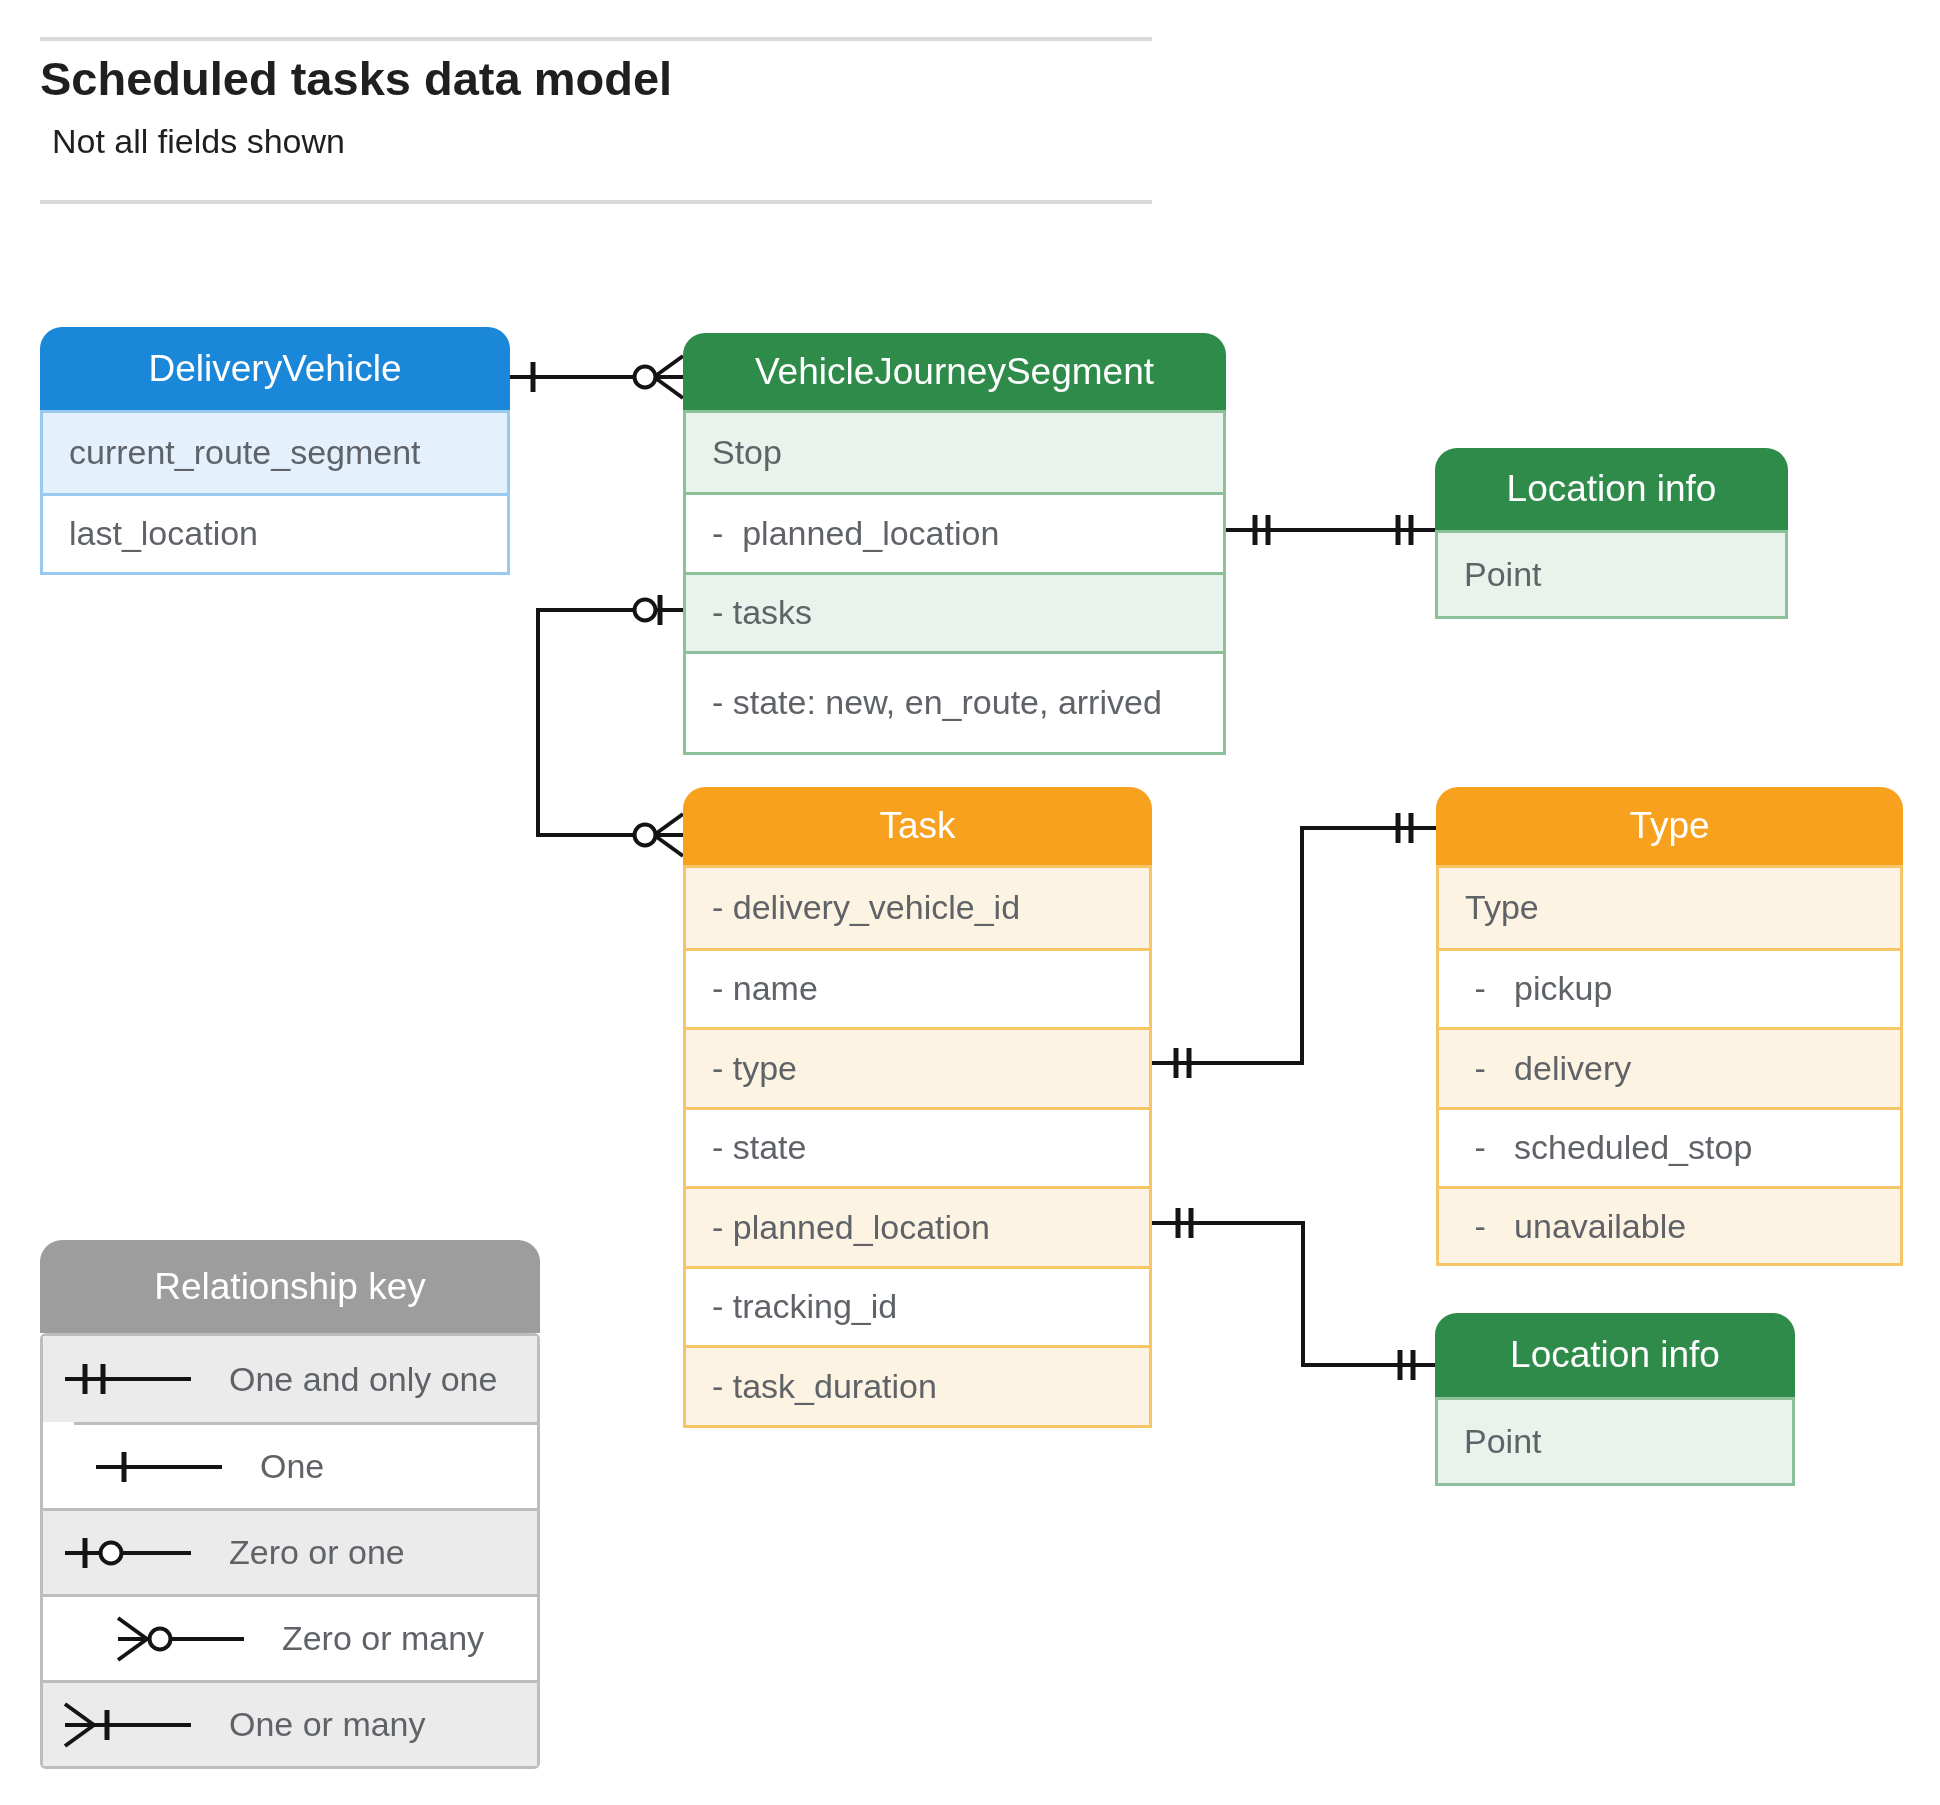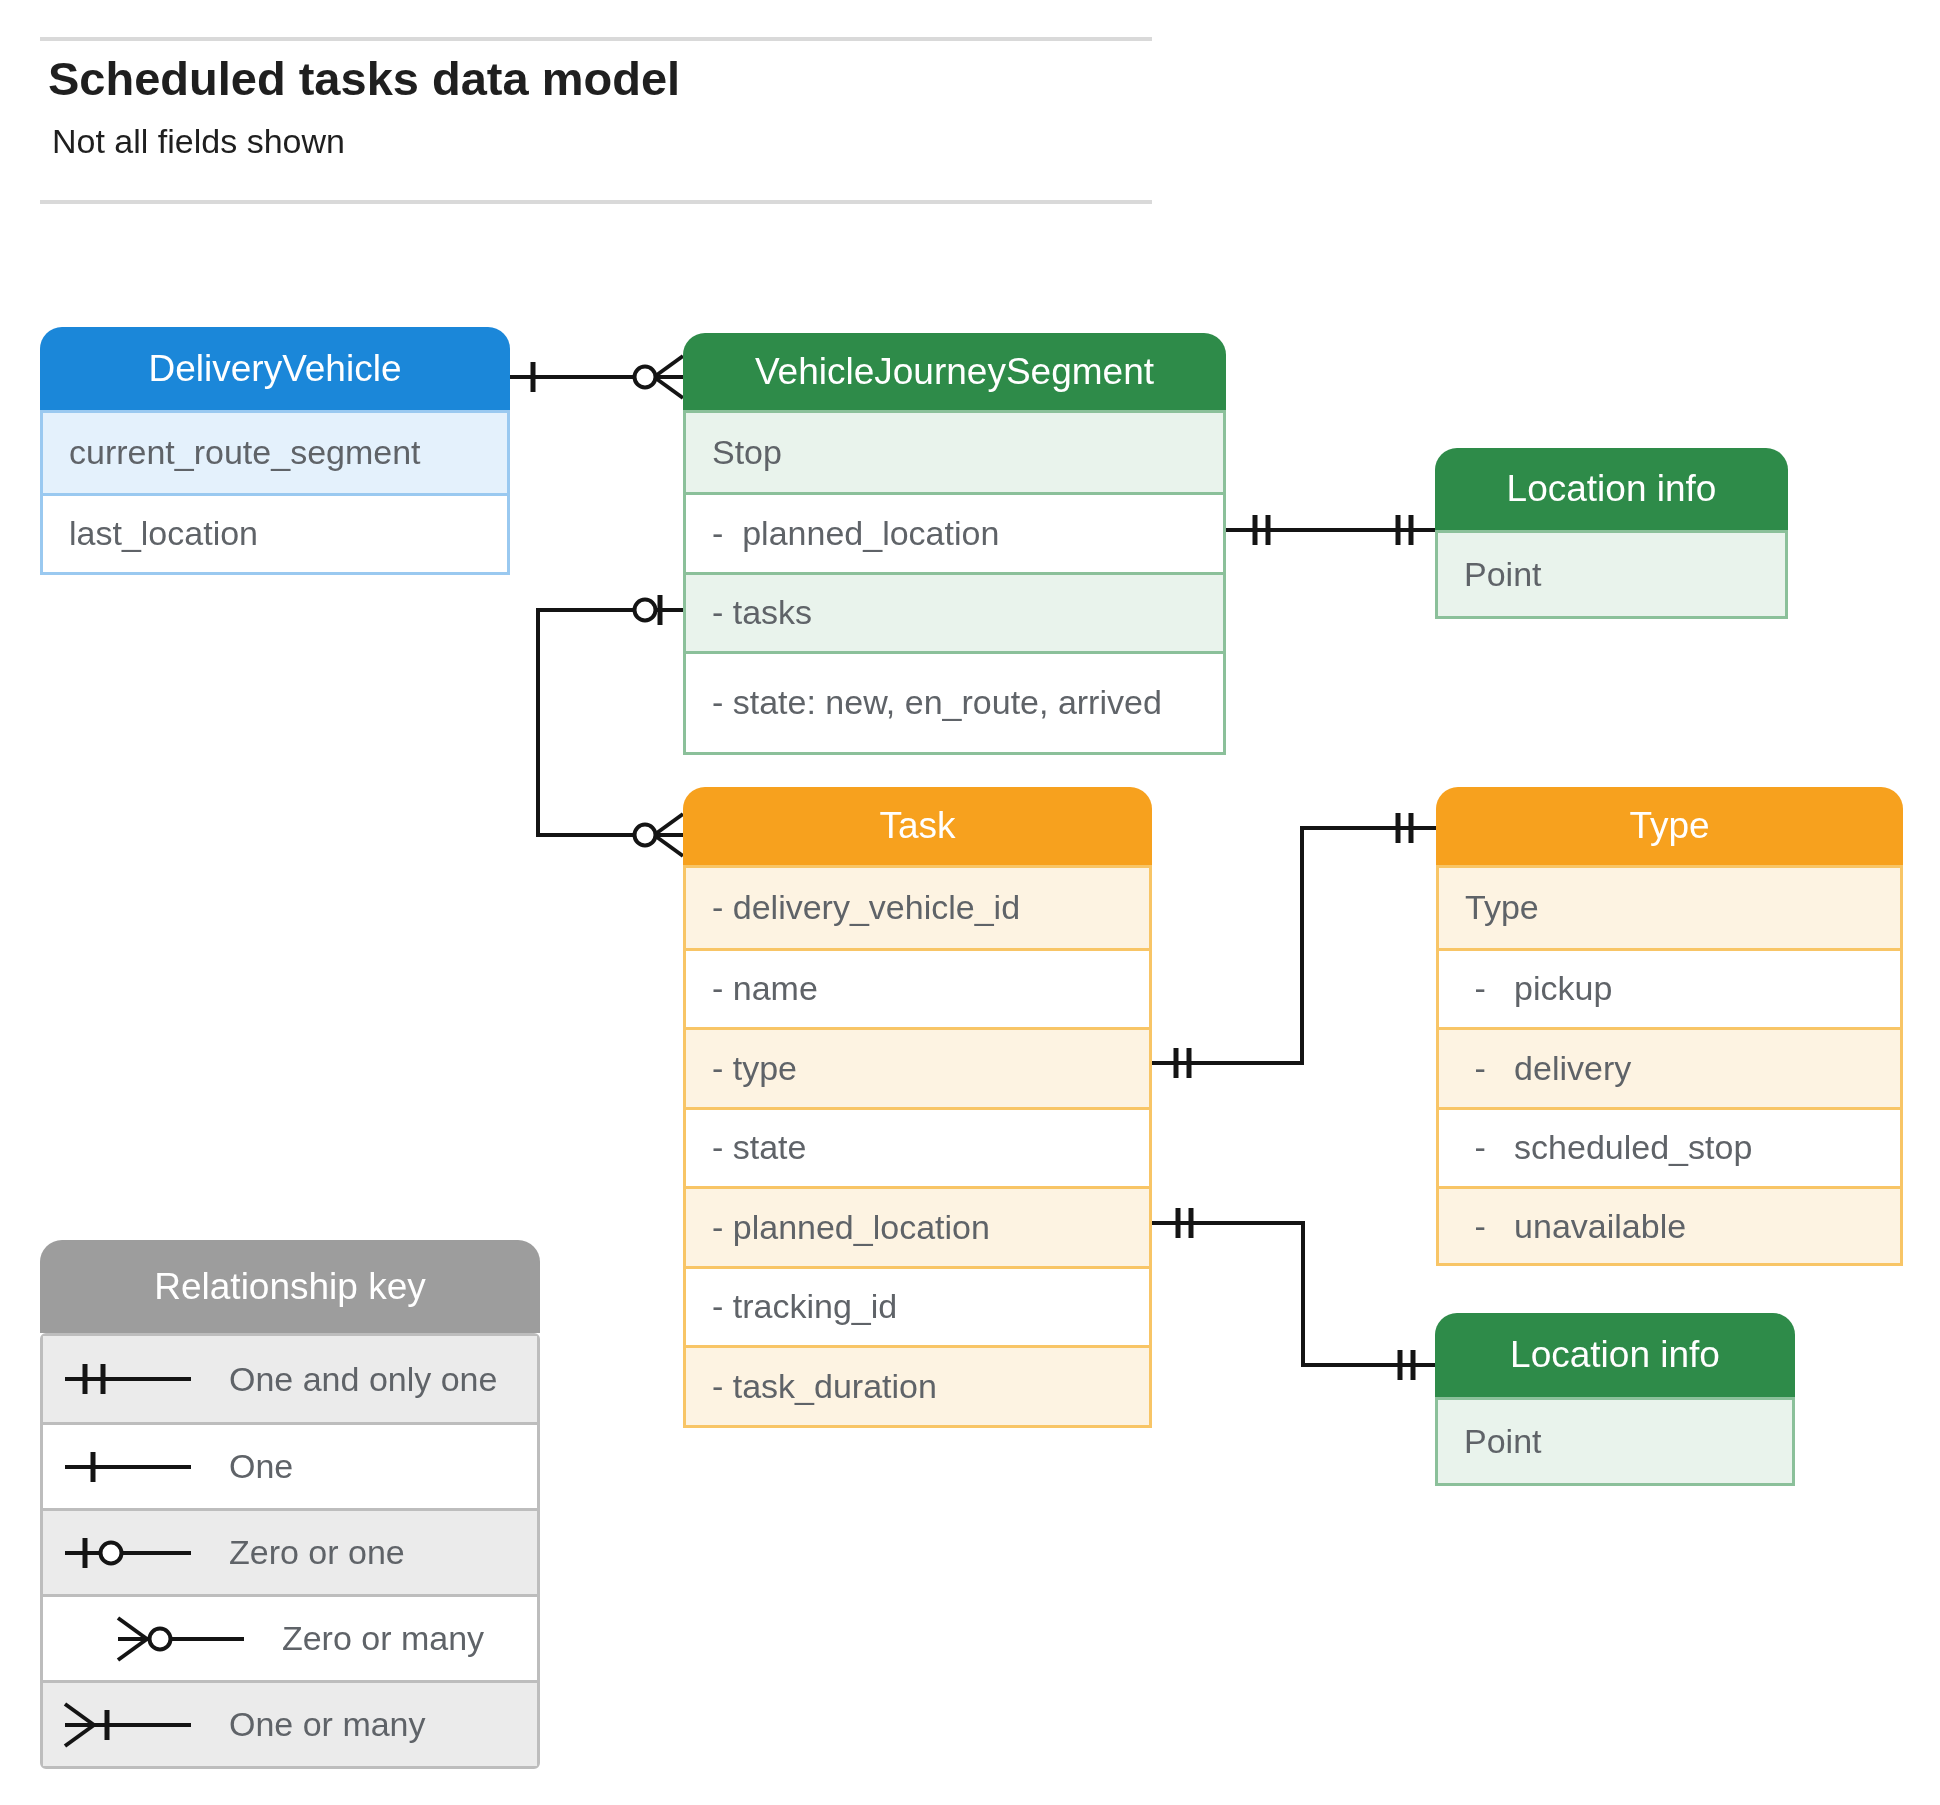--- a/index.html
+++ b/index.html
@@ -7,21 +7,21 @@
     --c-blue:#1B87D9; --c-blue-l:#E4F1FC; --c-blue-b:#9AC9F0;
     --c-green:#2E8B49; --c-green-l:#E9F3EC; --c-green-b:#8BC09A;
     --c-orange:#F7A11E; --c-orange-l:#FDF3E2; --c-orange-b:#F8C566;
     --c-gray:#9D9D9D; --c-gray-l:#EBEBEB; --c-gray-b:#BDBDBD;
   }
   html,body{margin:0;padding:0;background:#fff;}
   body{width:1940px;height:1805px;position:relative;overflow:hidden;
        font-family:"Liberation Sans","DejaVu Sans",sans-serif;}
   #canvas{position:absolute;left:0;top:0;width:1940px;height:1805px;}
   .rule{position:absolute;left:40px;width:1112px;height:4px;background:var(--c-rule);}
-  #page-title{position:absolute;left:48px;top:52px;margin:0;font-size:47px;line-height:1.15;
+  #page-title{position:absolute;left:40px;top:52px;margin:0;font-size:47px;line-height:1.15;
               font-weight:700;color:var(--c-title);letter-spacing:0;}
   #page-subtitle{position:absolute;left:52px;top:122px;font-size:34px;color:var(--c-title);}
   #connector-layer{position:absolute;left:0;top:0;width:1940px;height:1805px;}
   .entity{position:absolute;border-radius:22px 22px 0 0;background:#fff;}
   .entity .hd{display:flex;align-items:center;justify-content:center;
               border-radius:22px 22px 0 0;color:#fff;font-weight:400;font-size:37px;}
   .entity .bd{border-style:solid;border-width:3px;border-top-width:3px;}
   .row{display:flex;align-items:center;box-sizing:border-box;padding-left:26px;
        font-size:34px;color:var(--c-text);white-space:pre;}
   .row + .row{border-top-style:solid;border-top-width:3px;}
@@ -133,21 +133,21 @@
     </div>
   <div id="legend-mount">
       <div class="entity" style="left: 40px; top: 1240px; width: 500px;">
         <div class="hd" style="background: var(--c-gray); height: 93px;">Relationship key</div>
         <div class="bd" style="border-color: var(--c-gray-b); border-radius: 6px;">
           <div class="row legend-row" style="height: 86px; background: var(--c-gray-l);"><svg width="130" height="52" viewBox="0 0 130 52" class="legend-sym">
               <line x1="2" y1="26" x2="128" y2="26" stroke-width="4"></line>
               <line x1="22" y1="11" x2="22" y2="41" stroke-width="5"></line>
               <line x1="40" y1="11" x2="40" y2="41" stroke-width="5"></line>
             </svg><span>One and only one</span></div>
-          <div class="row legend-row" style="height: 86px; background: rgb(255, 255, 255); border-top-color: var(--c-gray-b);"><svg width="130" height="52" viewBox="0 0 130 52" class="legend-sym">
+          <div class="row legend-row" style="height: 86px; background: rgb(255, 255, 255); border-top-color: var(--c-gray-b); margin-left: 31px;"><svg width="130" height="52" viewBox="0 0 130 52" class="legend-sym">
               <line x1="2" y1="26" x2="128" y2="26" stroke-width="4"></line>
               <line x1="30" y1="11" x2="30" y2="41" stroke-width="5"></line>
             </svg><span>One</span></div>
           <div class="row legend-row" style="height: 86px; background: var(--c-gray-l); border-top-color: var(--c-gray-b);"><svg width="130" height="52" viewBox="0 0 130 52" class="legend-sym">
               <line x1="2" y1="26" x2="128" y2="26" stroke-width="4"></line>
               <line x1="22" y1="11" x2="22" y2="41" stroke-width="5"></line>
               <circle cx="48" cy="26" r="10.5" fill="#fff" stroke="var(--c-line)" stroke-width="4"></circle>
             </svg><span>Zero or one</span></div>
           <div class="row legend-row" style="height: 86px; background: rgb(255, 255, 255); border-top-color: var(--c-gray-b); justify-content: center;"><svg width="130" height="52" viewBox="0 0 130 52" class="legend-sym">
               <line x1="2" y1="26" x2="128" y2="26" stroke-width="4"></line>

